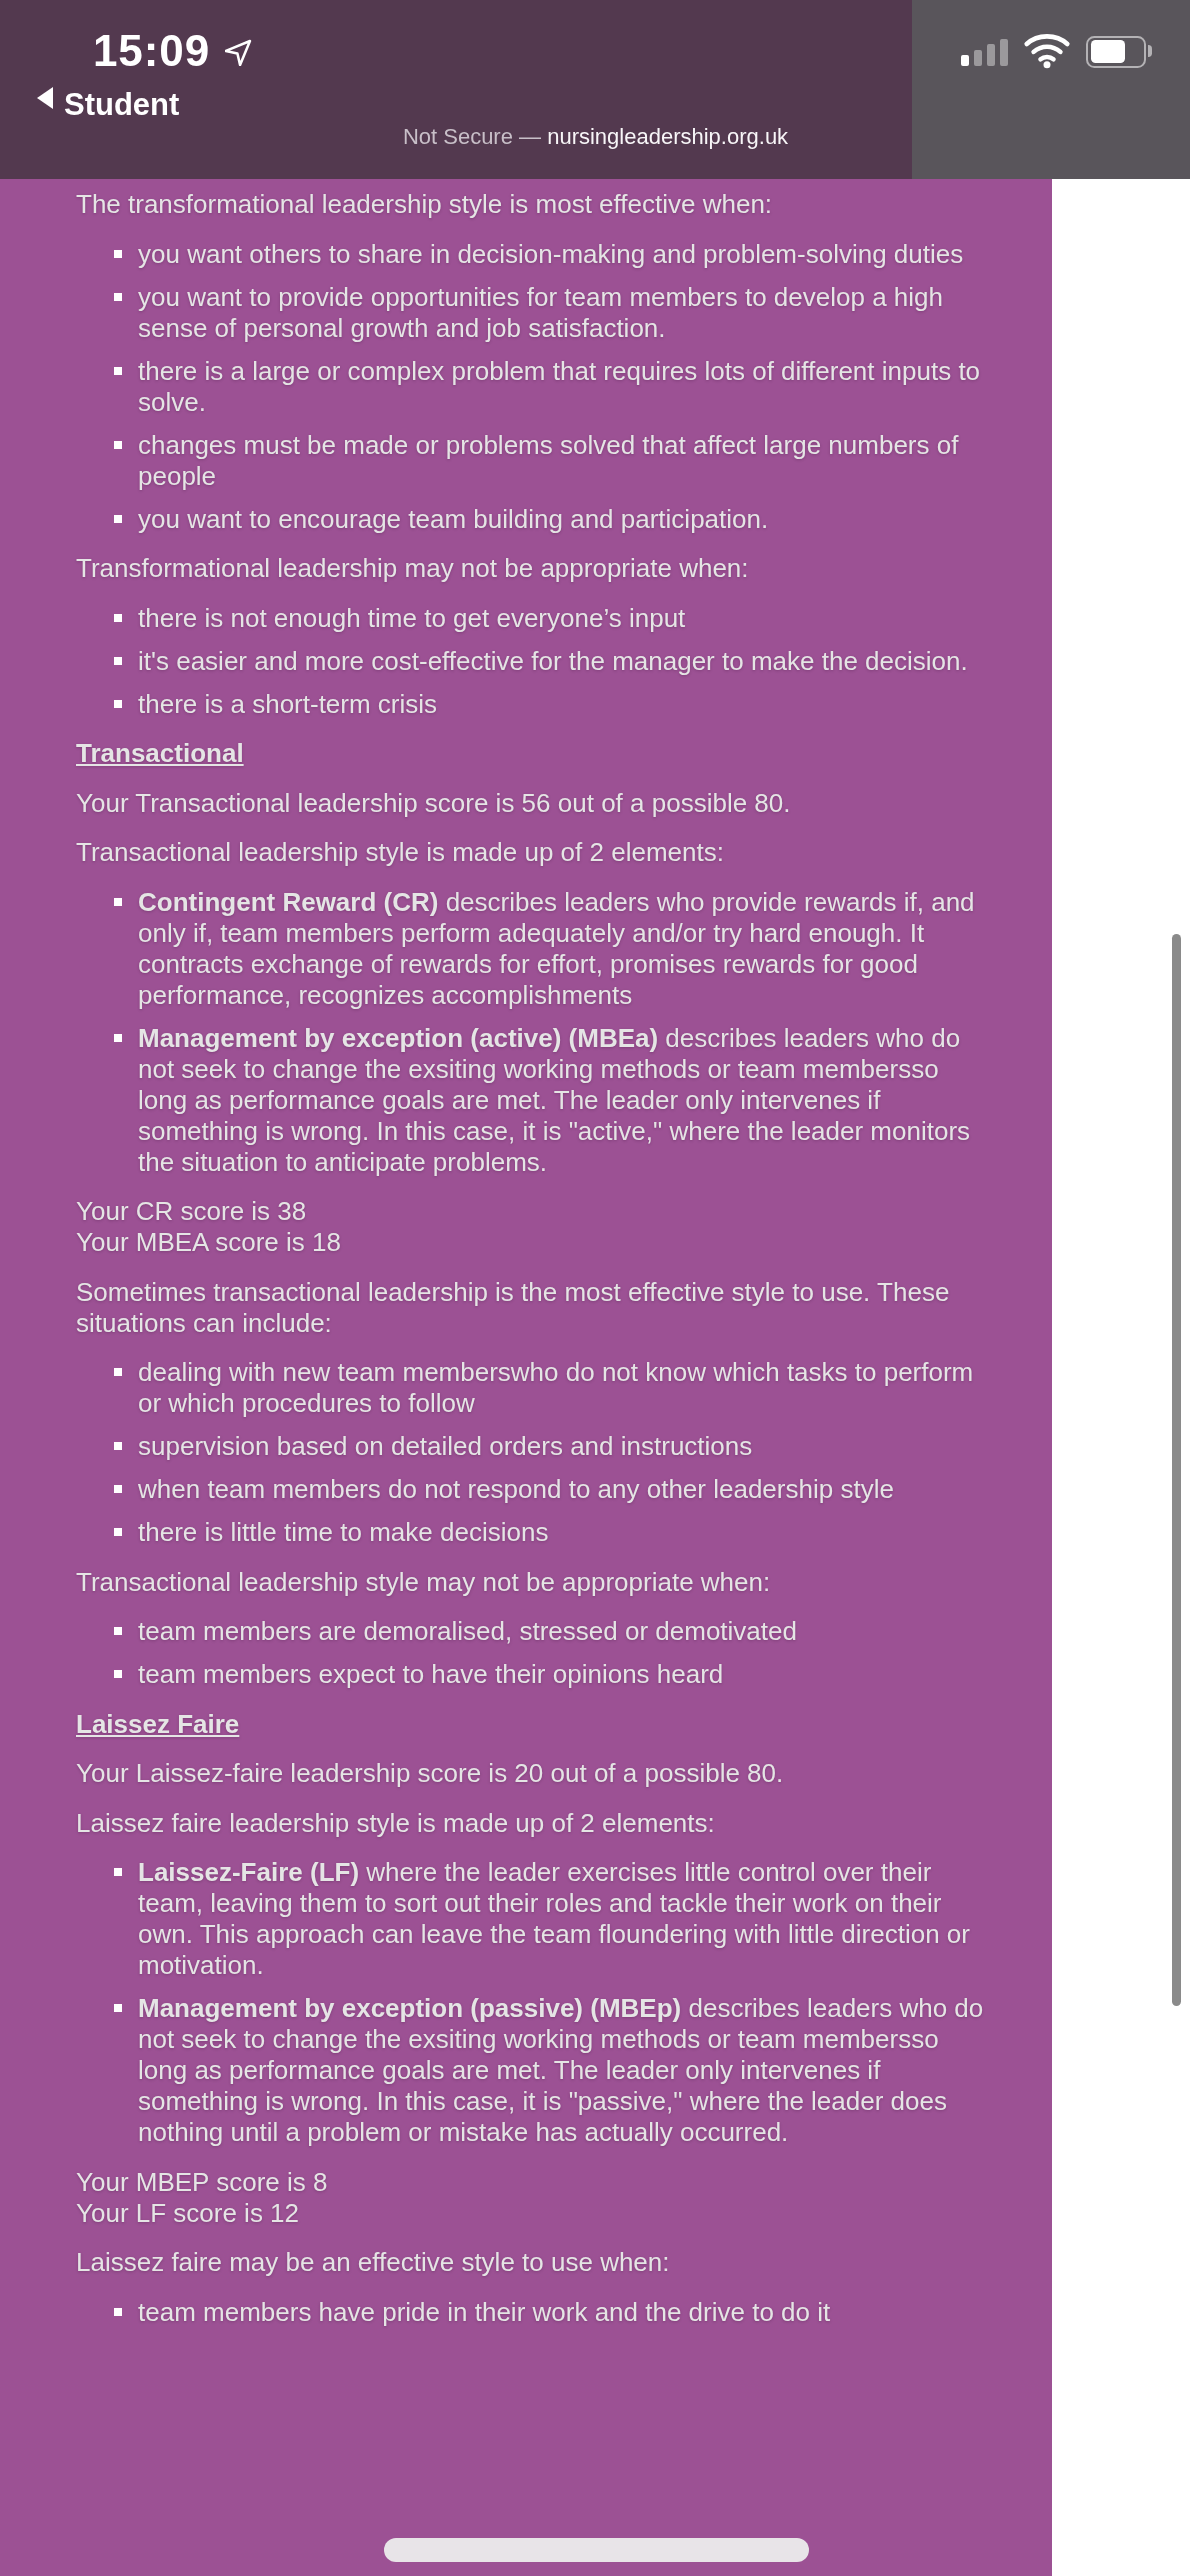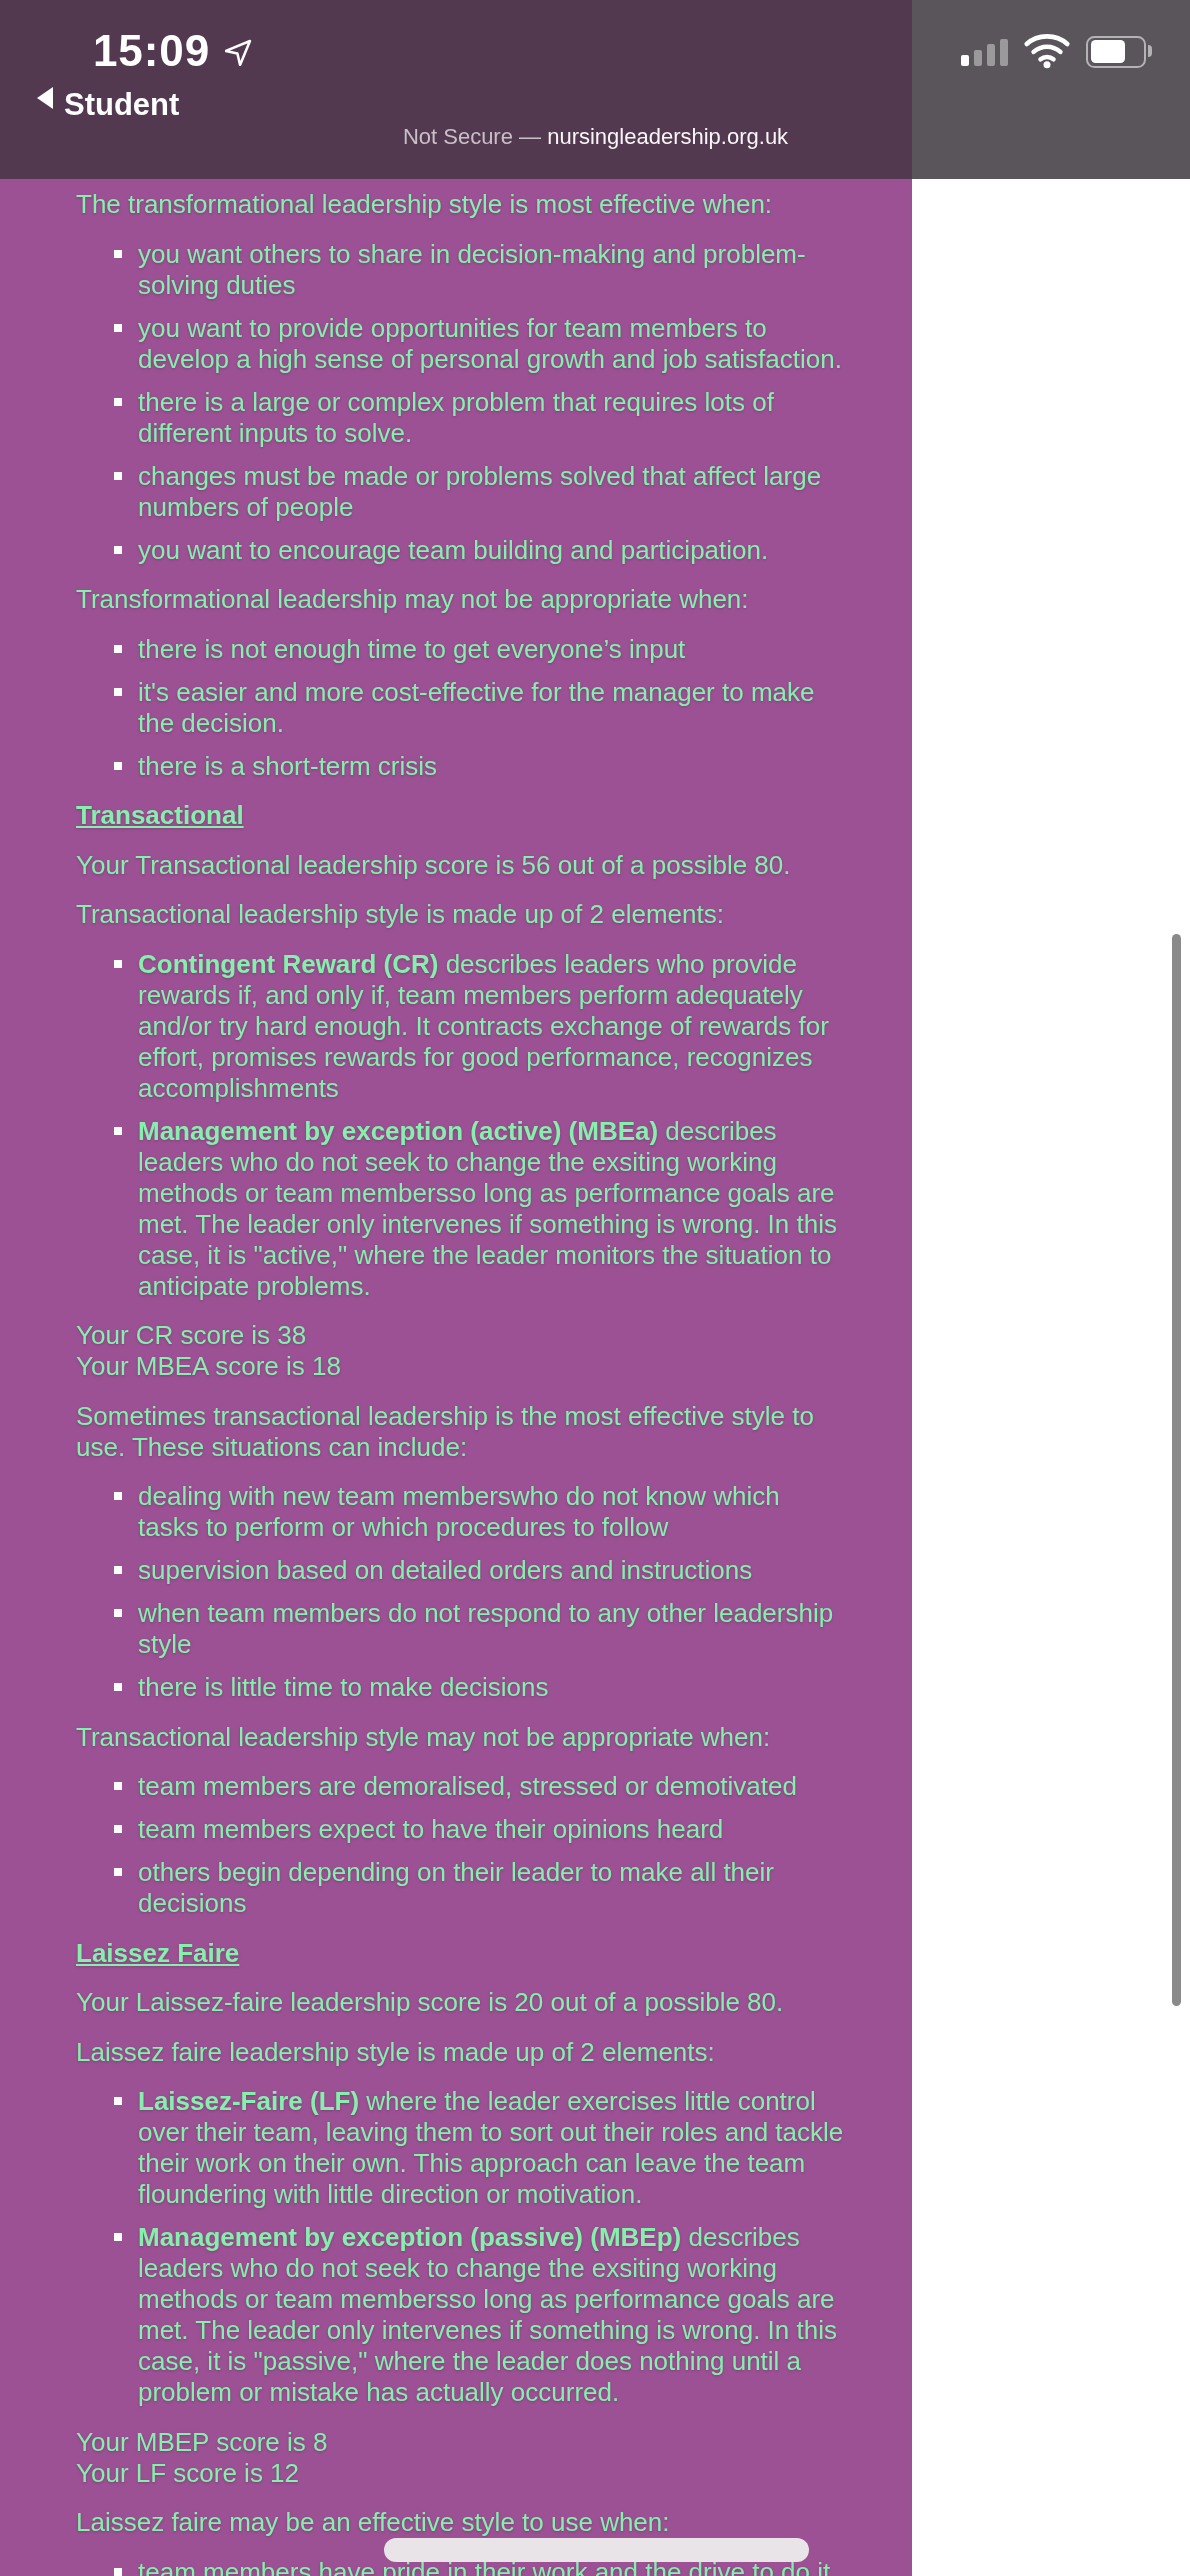--- a/index.html
+++ b/index.html
@@ -3,22 +3,22 @@
 <meta charset="utf-8">
 <style>
   html,body{margin:0;padding:0;}
   body{
     width:1191px;height:2576px;position:relative;overflow:hidden;
     background:#ffffff;
     font-family:"Liberation Sans", sans-serif;
   }
   
   .page{
-    position:absolute;left:0;top:0;width:912px;height:2576px;
-    background:#9C5194;color:#86efac;overflow:hidden;
+    position:absolute;left:0;top:0;width:1052px;height:2576px;
+    background:#9C5194;color:#e5e5e5;overflow:hidden;
   }
   .content{
     padding:189px 54px 0 76px;
     font-size:26px;line-height:31px;
     text-shadow:0 0.9px 2.8px rgba(60,20,55,.30);
   }
   .content > :first-child{margin-top:0;}
   .content p{margin:18.5px 0;}
   .content p.heading{font-weight:bold;text-decoration:underline;}
   .content ul{margin:18.5px 0;padding-left:50px;list-style:none;}
@@ -107,21 +107,20 @@
       <ul>
         <li><span>dealing with new team memberswho do not know which tasks to perform or which procedures to follow</span></li>
         <li><span>supervision based on detailed orders and instructions</span></li>
         <li><span>when team members do not respond to any other leadership style</span></li>
         <li><span>there is little time to make decisions</span></li>
       </ul>
       <p>Transactional leadership style may not be appropriate when:</p>
       <ul>
         <li><span>team members are demoralised, stressed or demotivated</span></li>
         <li><span>team members expect to have their opinions heard</span></li>
-        <li><span>others begin depending on their leader to make all their decisions</span></li>
       </ul>
       <p class="heading">Laissez Faire</p>
       <p>Your Laissez-faire leadership score is 20 out of a possible 80.</p>
       <p>Laissez faire leadership style is made up of 2 elements:</p>
       <ul>
         <li><strong>Laissez-Faire (LF)</strong><span> where the leader exercises little control over their team, leaving them to sort out their roles and tackle their work on their own. This approach can leave the team floundering with little direction or motivation.</span></li>
         <li><strong>Management by exception (passive) (MBEp)</strong><span> describes leaders who do not seek to change the exsiting working methods or team membersso long as performance goals are met. The leader only intervenes if something is wrong. In this case, it is "passive," where the leader does nothing until a problem or mistake has actually occurred.</span></li>
       </ul>
       <p><span>Your MBEP score is 8</span><br><span>Your LF score is 12</span></p>
       <p>Laissez faire may be an effective style to use when:</p>

